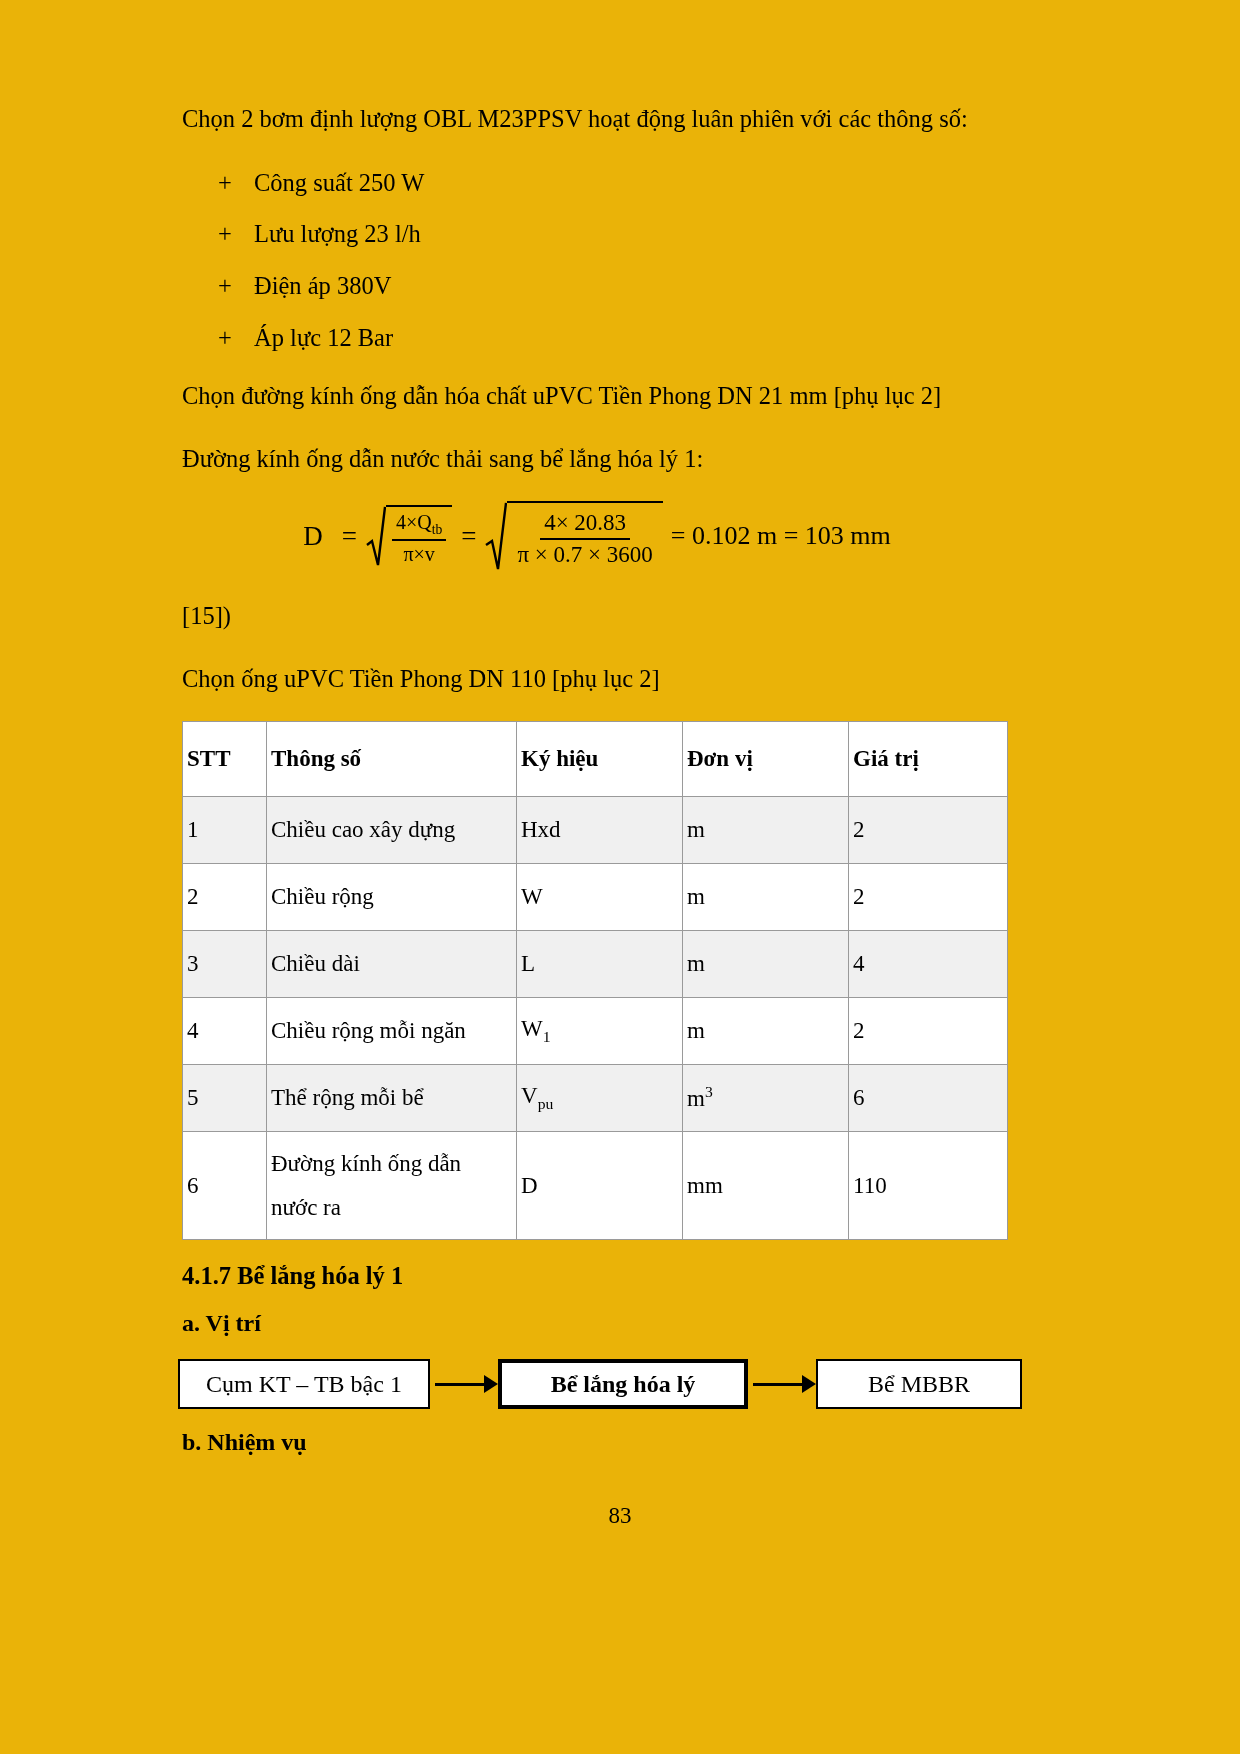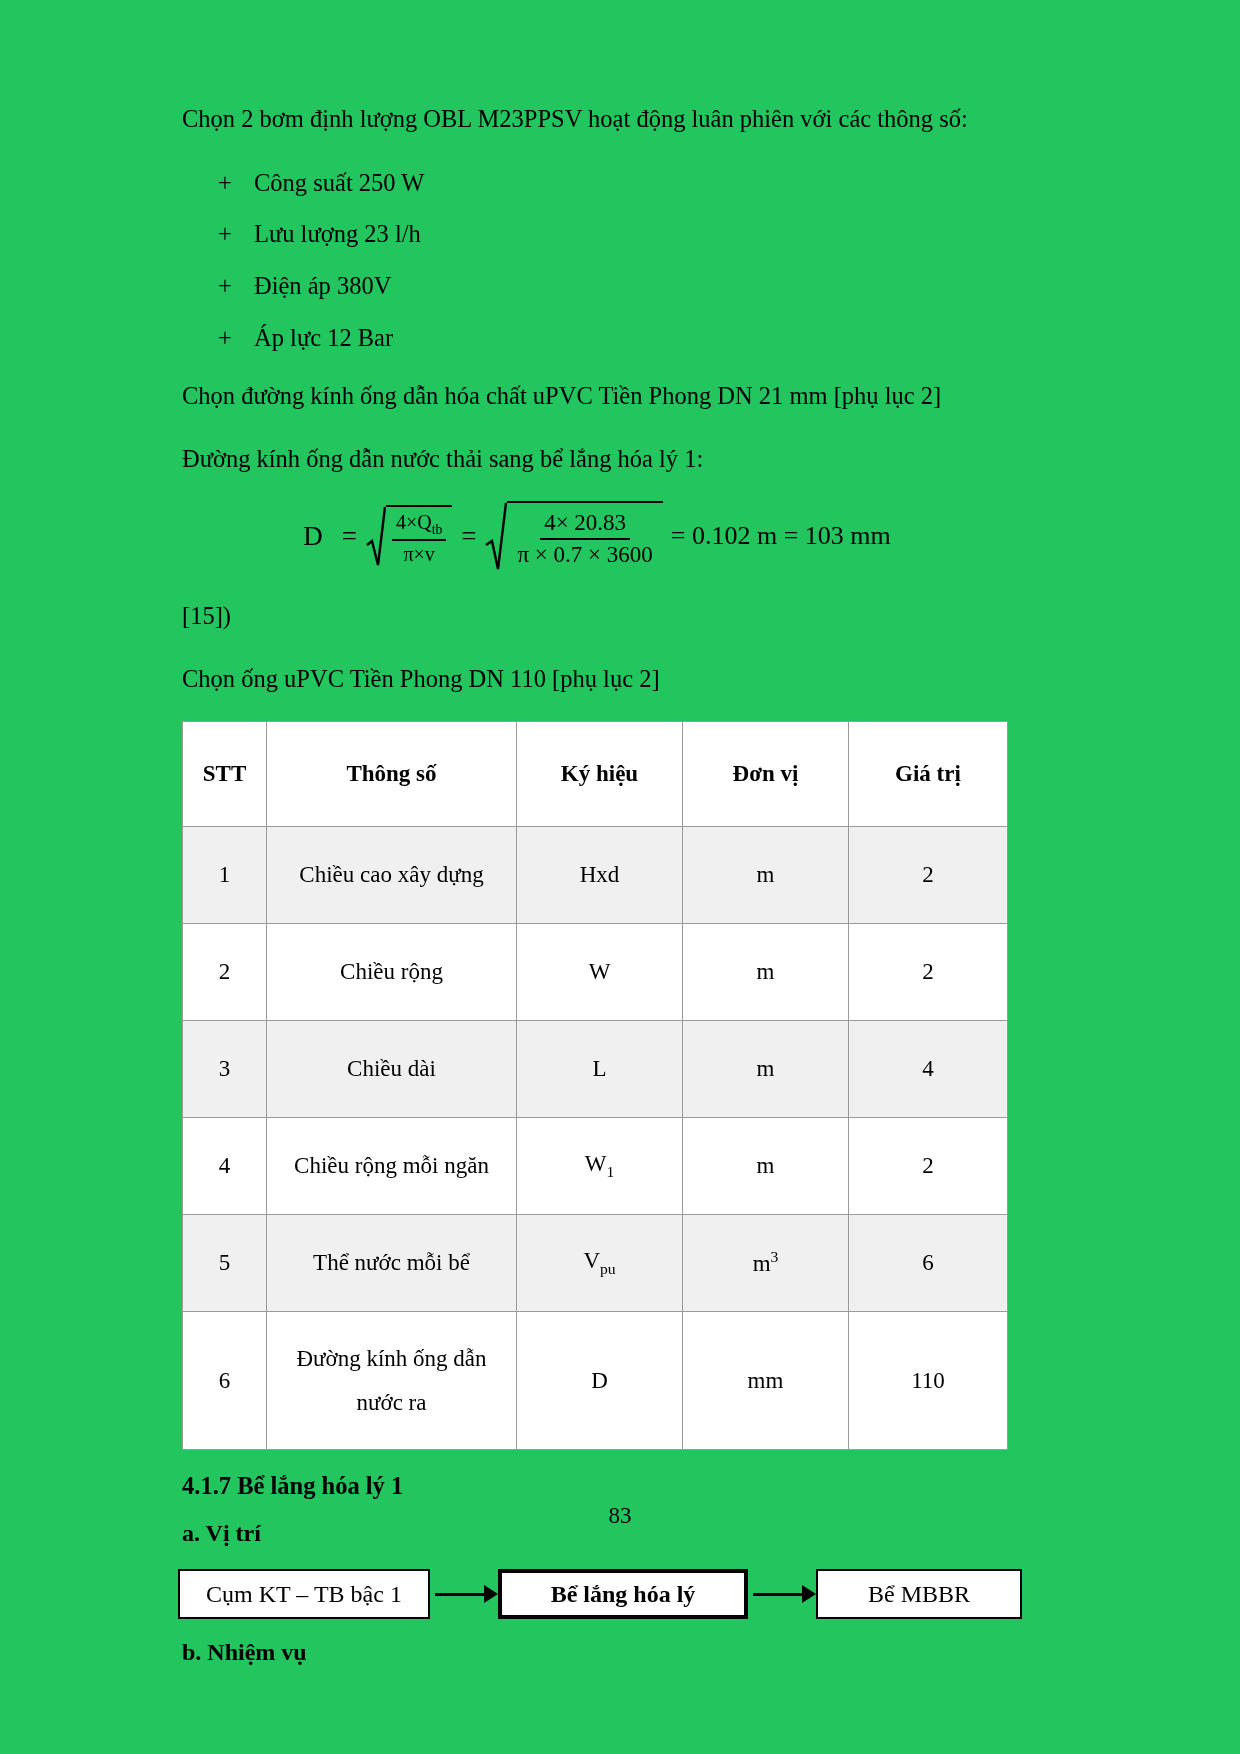--- a/index.html
+++ b/index.html
@@ -13,21 +13,21 @@
     position: relative;
     font-family: "Liberation Serif", "DejaVu Serif", serif;
     color: #000000;
     overflow: hidden;
   }
   .page {
     position: absolute;
     left: 0; top: 0;
     width: 1240px;
     height: 1754px;
-    background: #22c55e;
+    background: #eab308;
   }
   .content {
     position: absolute;
     left: 182px;
     top: 98px;
     width: 830px;
   }
   p.para {
     font-size: 24.5px;
     line-height: 1.75;
@@ -106,24 +106,24 @@
   }
   table.dtable {
     border-collapse: collapse;
     width: 825px;
     margin: 0 0 0 0;
     table-layout: fixed;
   }
   table.dtable th,
   table.dtable td {
     border: 1.2px solid #9a9a9a;
-    text-align: center;
+    text-align: left;
     vertical-align: middle;
     font-size: 23px;
-    padding: 25px 4px;
+    padding: 10px 4px;
   }
   table.dtable th {
     font-weight: bold;
     height: 54px;
     background: #ffffff;
   }
   table.dtable tr.shade td { background: #f0f0f0; }
   table.dtable tr.plain td { background: #ffffff; }
   table.dtable td { height: 46px; }
   td.two-line { line-height: 1.9; height: 92px; }
@@ -297,21 +297,21 @@
         </tr>
         <tr class="plain">
           <td>4</td>
           <td>Chiều rộng mỗi ngăn</td>
           <td><span>W</span><sub>1</sub></td>
           <td>m</td>
           <td>2</td>
         </tr>
         <tr class="shade">
           <td>5</td>
-          <td>Thể nước mỗi bể</td>
+          <td>Thể rộng mỗi bể</td>
           <td><span>V</span><sub>pu</sub></td>
           <td><span>m</span><sup>3</sup></td>
           <td>6</td>
         </tr>
         <tr class="plain">
           <td class="two-line">6</td>
           <td class="two-line"><span>Đường kính ống dẫn</span><br><span>nước ra</span></td>
           <td class="two-line">D</td>
           <td class="two-line">mm</td>
           <td class="two-line">110</td>

